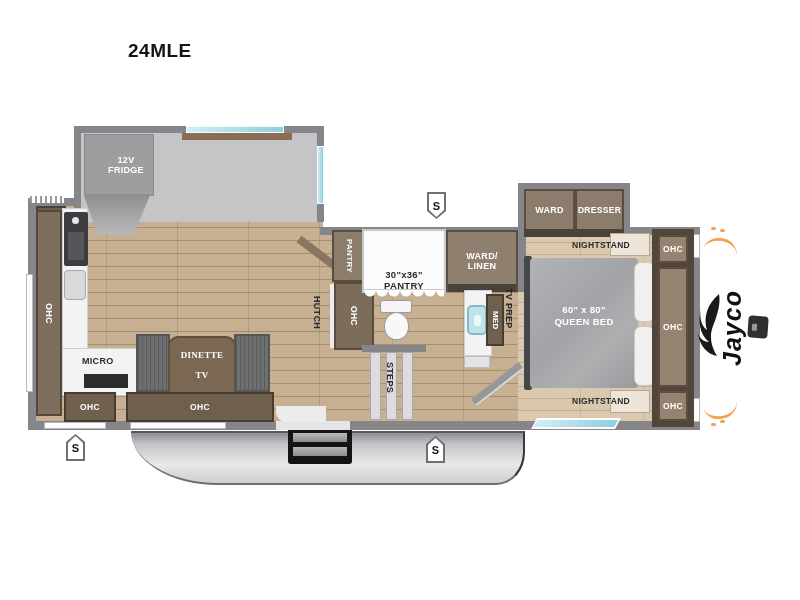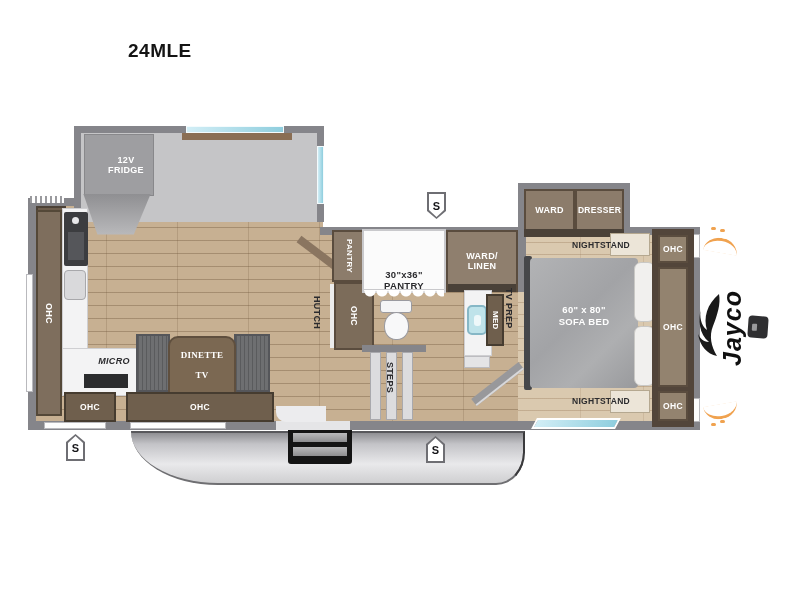--- a/index.html
+++ b/index.html
@@ -99,21 +99,21 @@
     <span class="lbl lblw v" style="position:static;font-size:9px;">OHC</span>
   </div>
   <div class="counter" style="left:62px;top:208px;width:26px;height:188px;"></div>
   <div class="counter" style="left:62px;top:348px;width:88px;height:48px;"></div>
   <div class="abs" style="left:64px;top:212px;width:24px;height:54px;background:#3c3d40;border-radius:2px;">
     <div class="abs" style="left:8px;top:5px;width:7px;height:7px;background:#e8e8ea;border-radius:50%;"></div>
     <div class="abs" style="left:4px;top:20px;width:16px;height:28px;background:#55565a;"></div>
   </div>
   <div class="abs" style="left:64px;top:270px;width:22px;height:30px;background:#d9d9db;border:1px solid #a8a8ab;border-radius:4px;box-sizing:border-box;"></div>
   <div class="abs" style="left:84px;top:374px;width:44px;height:14px;background:#2b2c2e;"></div>
-  <div class="lbl" style="left:91px;top:356px;width:46px;text-align:center;font-style:italic;">MICRO</div>
+  <div class="lbl" style="left:82px;top:356px;width:46px;">MICRO</div>
 
   <div class="bench" style="left:136px;top:334px;width:34px;height:58px;"></div>
   <div class="bench" style="left:234px;top:334px;width:36px;height:58px;"></div>
   <div class="abs" style="left:168px;top:336px;width:68px;height:58px;background:#7b6852;border:2px solid #5f4f3e;
        border-radius:10px 10px 0 0;box-sizing:border-box;font-family:Liberation Serif, serif;">
     <div class="lbl lblw" style="left:0;right:0;top:12px;text-align:center;">DINETTE</div>
     <div class="lbl lblw" style="left:0;right:0;top:32px;text-align:center;">TV</div>
   </div>
 
   <div class="cab cabdark" style="left:64px;top:392px;width:52px;height:30px;">
@@ -182,21 +182,21 @@
 
   <div class="abs" style="left:610px;top:233px;width:40px;height:23px;background:#ece5d8;border:1px solid #b5a890;box-sizing:border-box;"></div>
   <div class="abs" style="left:610px;top:390px;width:40px;height:23px;background:#ece5d8;border:1px solid #b5a890;box-sizing:border-box;"></div>
   <div class="lbl" style="left:548px;top:240px;width:106px;text-align:center;font-size:8.5px;">NIGHTSTAND</div>
   <div class="lbl" style="left:548px;top:396px;width:106px;text-align:center;font-size:8.5px;">NIGHTSTAND</div>
 
   <div class="abs" style="left:524px;top:256px;width:8px;height:134px;background:#46474a;border-radius:2px;"></div>
   <div class="abs" style="left:530px;top:258px;width:108px;height:130px;border-radius:4px;
        background:linear-gradient(135deg,#b2b3b5 0%,#a2a3a6 45%,#aeafb1 70%,#98999c 100%);">
     <div class="lbl lblw" style="left:0;right:0;top:46px;text-align:center;font-size:9.5px;">60" x 80"</div>
-    <div class="lbl lblw" style="left:0;right:0;top:58px;text-align:center;font-size:9.5px;">SOFA BED</div>
+    <div class="lbl lblw" style="left:0;right:0;top:58px;text-align:center;font-size:9.5px;">QUEEN BED</div>
   </div>
   <div class="abs" style="left:634px;top:262px;width:21px;height:60px;background:#f1f0ee;border:1px solid #c9c8c5;border-radius:7px;box-sizing:border-box;"></div>
   <div class="abs" style="left:634px;top:326px;width:21px;height:60px;background:#f1f0ee;border:1px solid #c9c8c5;border-radius:7px;box-sizing:border-box;"></div>
 
   <div class="abs" style="left:652px;top:229px;width:42px;height:198px;background:#52453a;"></div>
   <div class="cab" style="left:658px;top:235px;width:30px;height:28px;background:#93836f;">
     <span class="lbl lblw" style="position:static;font-size:8.5px;">OHC</span>
   </div>
   <div class="cab" style="left:658px;top:267px;width:30px;height:120px;background:#93836f;">
     <span class="lbl lblw" style="position:static;font-size:8.5px;">OHC</span>

